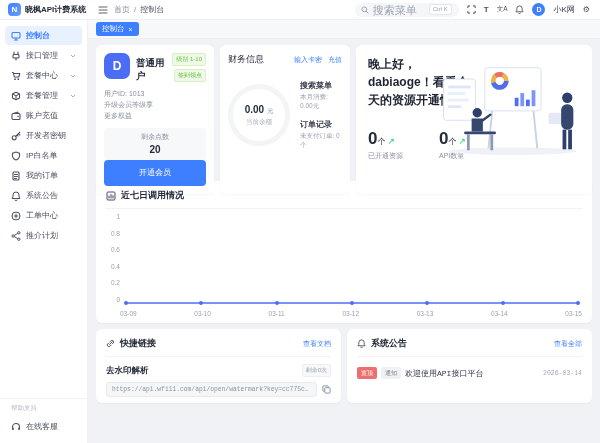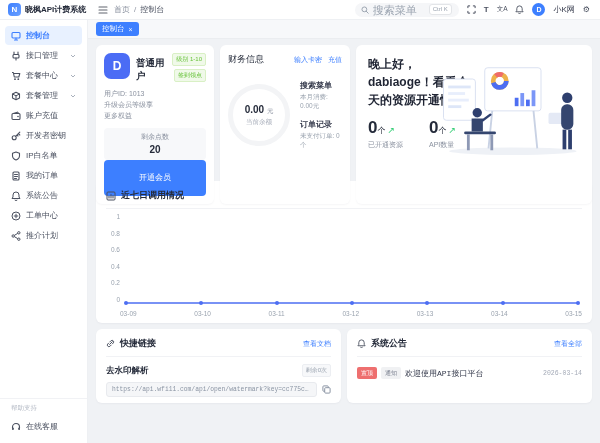--- a/index.html
+++ b/index.html
@@ -49,41 +49,41 @@
   .user-card { padding:8px; display:flex; flex-direction:column; }
   .uc-head { display:flex; gap:6px; }
   .uc-avatar { width:26px; height:26px; border-radius:7px; background:#4b6cf5; color:#fff; font-weight:bold; font-size:12px; display:flex; align-items:center; justify-content:center; flex-shrink:0; }
   .uc-role { font-size:9.5px; font-weight:bold; margin-top:4px; }
   .uc-badges { margin-left:auto; display:flex; flex-direction:column; gap:3px; align-items:flex-end; }
   .gbadge { font-size:6px; color:#67c23a; background:#f0f9e9; border:1px solid #d9f0c5; border-radius:2px; padding:1px 3px; white-space:nowrap; }
   .uc-meta { font-size:7px; color:#8a919f; margin-top:5px; line-height:1.6; }
   .uc-points { background:#f7f8fa; border-radius:4px; text-align:center; padding:4px 0 5px; margin-top:6px; }
   .uc-points .pl { font-size:7px; color:#8a919f; }
   .uc-points .pv { font-size:10px; font-weight:bold; margin-top:2px; }
-  .uc-btn { margin-top:auto; height:36px; background:#3d7fff; color:#fff; border:0; border-radius:4px; font-size:8px; width:100%; cursor:pointer; font-family:inherit; }
+  .uc-btn { margin-top:auto; height:26px; background:#3d7fff; color:#fff; border:0; border-radius:4px; font-size:8px; width:100%; cursor:pointer; font-family:inherit; }
 
   
   .fin-card { padding:8px; }
   .fin-head { display:flex; align-items:center; }
   .fin-title { font-size:9px; font-weight:normal; }
   .fin-links { margin-left:auto; display:flex; gap:6px; }
   .fin-links span { color:#3d7fff; font-size:7px; cursor:pointer; }
   .fin-body { display:flex; align-items:center; gap:10px; margin-top:14px; }
   .fin-circle { width:62px; height:62px; border-radius:50%; border:5px solid #f3f4f6; display:flex; flex-direction:column; align-items:center; justify-content:center; flex-shrink:0; }
   .fin-amount { font-size:10px; font-weight:bold; }
   .fin-amount .yuan { font-size:6.5px; color:#8a919f; font-weight:normal; }
   .fin-cap { font-size:6.5px; color:#a5abb8; margin-top:2px; }
   .fin-right { display:flex; flex-direction:column; gap:8px; }
   .fin-item .t { font-size:8px; color:#33384a; font-weight:bold; }
   .fin-item .d { font-size:6.5px; color:#9aa3af; margin-top:2px; }
 
   
   .greet-card { padding:10px 12px; position:relative; overflow:hidden; }
   .greet-text { width:112px; font-size:12px; font-weight:bold; line-height:1.5; color:#1f2433; }
-  .greet-stats { display:flex; gap:26px; margin-top:9px; }
+  .greet-stats { display:flex; gap:36px; margin-top:20px; }
   .gstat .num { font-size:17px; font-weight:bold; }
   .gstat .unit { font-size:8px; font-weight:normal; }
   .gstat .arrow { color:#2ecc71; font-size:9px; margin-left:2px; }
   .gstat .cap { font-size:7px; color:#8a919f; margin-top:2px; }
   .greet-illus { position:absolute; right:6px; top:12px; }
 
   
   .chart-card { margin-top:6px; padding:8px 10px 6px; height:142px; display:flex; flex-direction:column; }
   .card-head { display:flex; align-items:center; gap:5px; }
   .card-head .ci { color:#4b5160; display:flex; }

